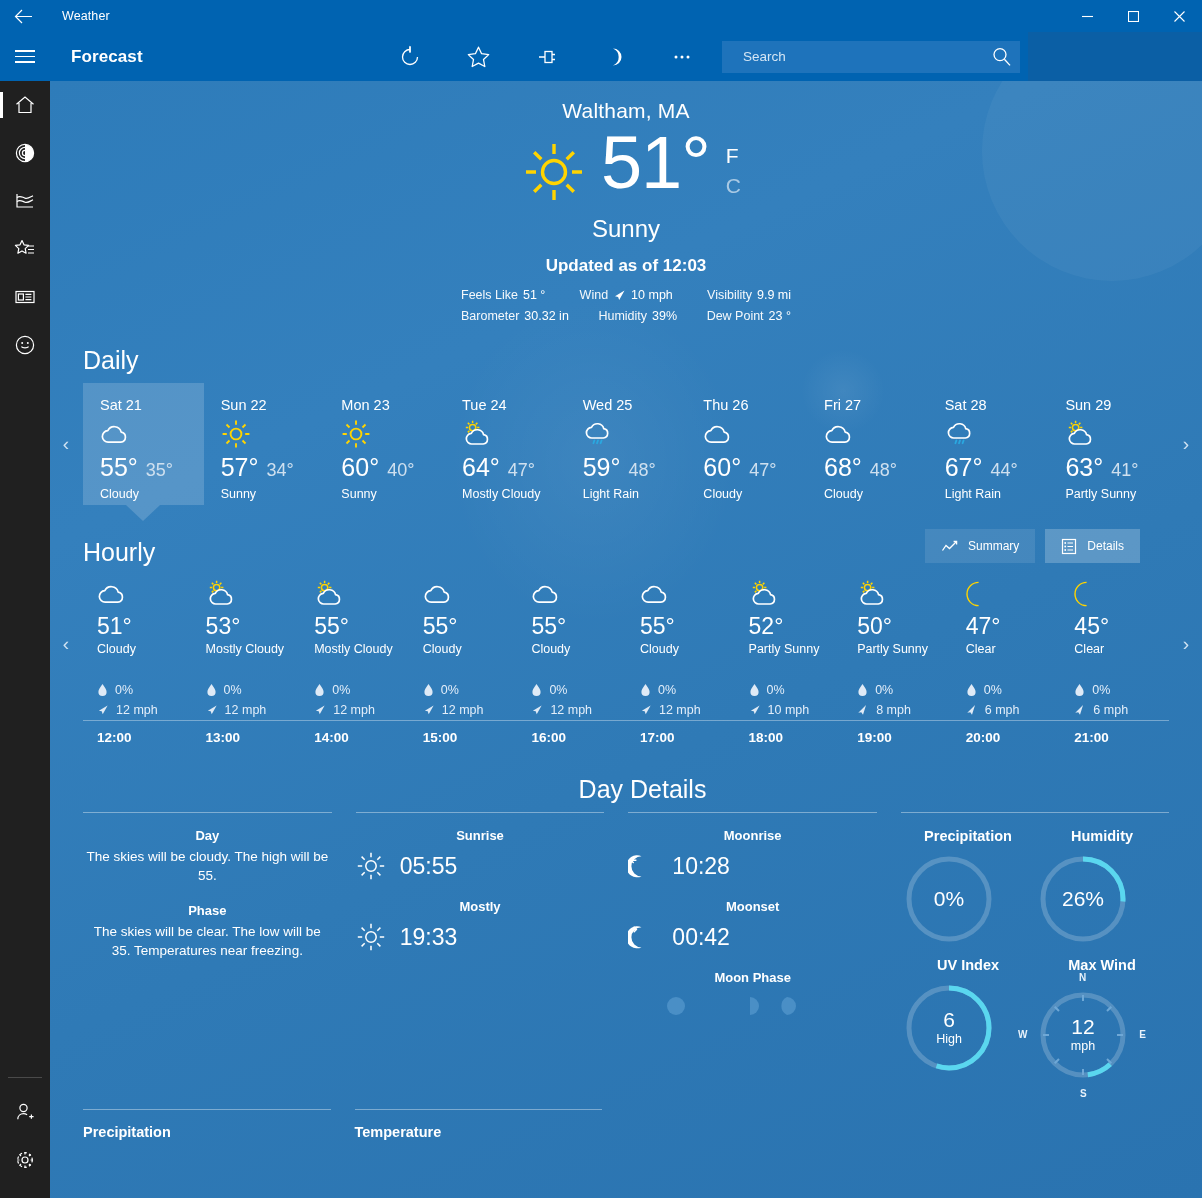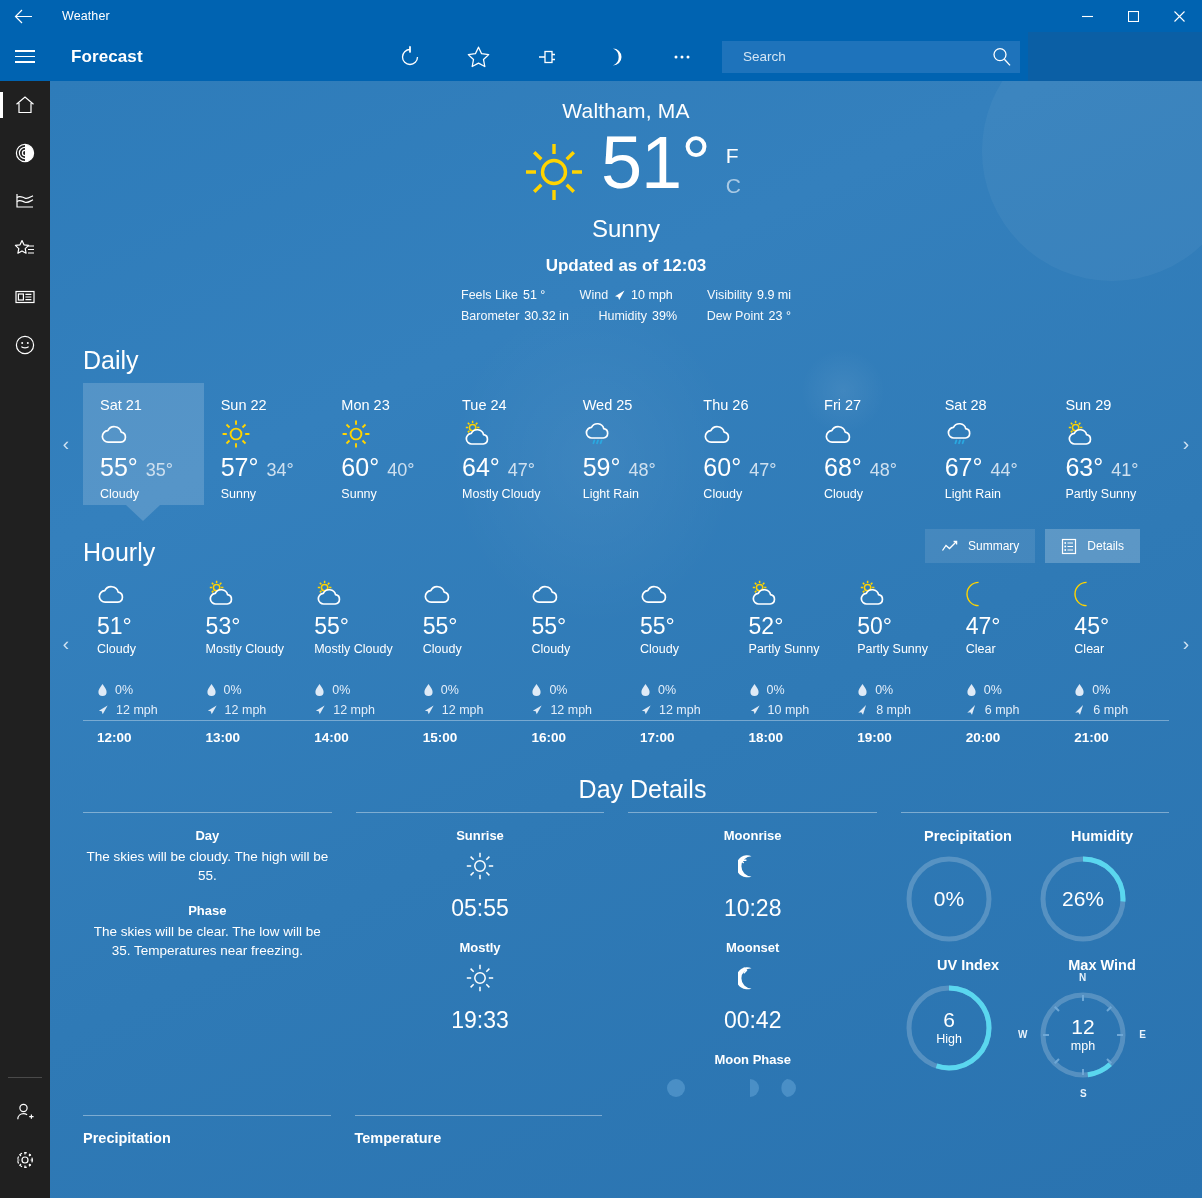--- a/index.html
+++ b/index.html
@@ -210,21 +210,21 @@
 
   
   .details {
     display: flex; margin: 0 33px; position: relative; z-index: 2;
   }
   .dcol { flex: 1; padding-right: 24px; }
   .dcol .rule { height: 1px; background: rgba(255,255,255,0.38); margin-bottom: 15px; }
   .dlabel { font-size: 13px; font-weight: bold; margin-bottom: 4px; }
   .dtext { font-size: 13.5px; line-height: 19px; max-width: 252px; }
   .dblock { margin-bottom: 18px; }
-  .timerow { display: flex; align-items: center; gap: 14px; margin-top: 8px; flex-direction: column; }
+  .timerow { display: flex; align-items: center; gap: 14px; margin-top: 8px; }
   .timeval { font-size: 23px; font-weight: 300; }
 
   .moonphase { display: flex; gap: 15px; margin-top: 10px; align-items: center; }
 
   
   .gauges { width: 268px; flex: none; padding-right: 0; }
   .gauge-grid { display: flex; flex-wrap: wrap; }
   .gauge-cell { width: 134px; margin-bottom: 10px; }
   .gauge-cell .glabel { font-size: 14.5px; font-weight: bold; margin-bottom: 7px; }
   .gauge { position: relative; width: 96px; height: 96px; }

